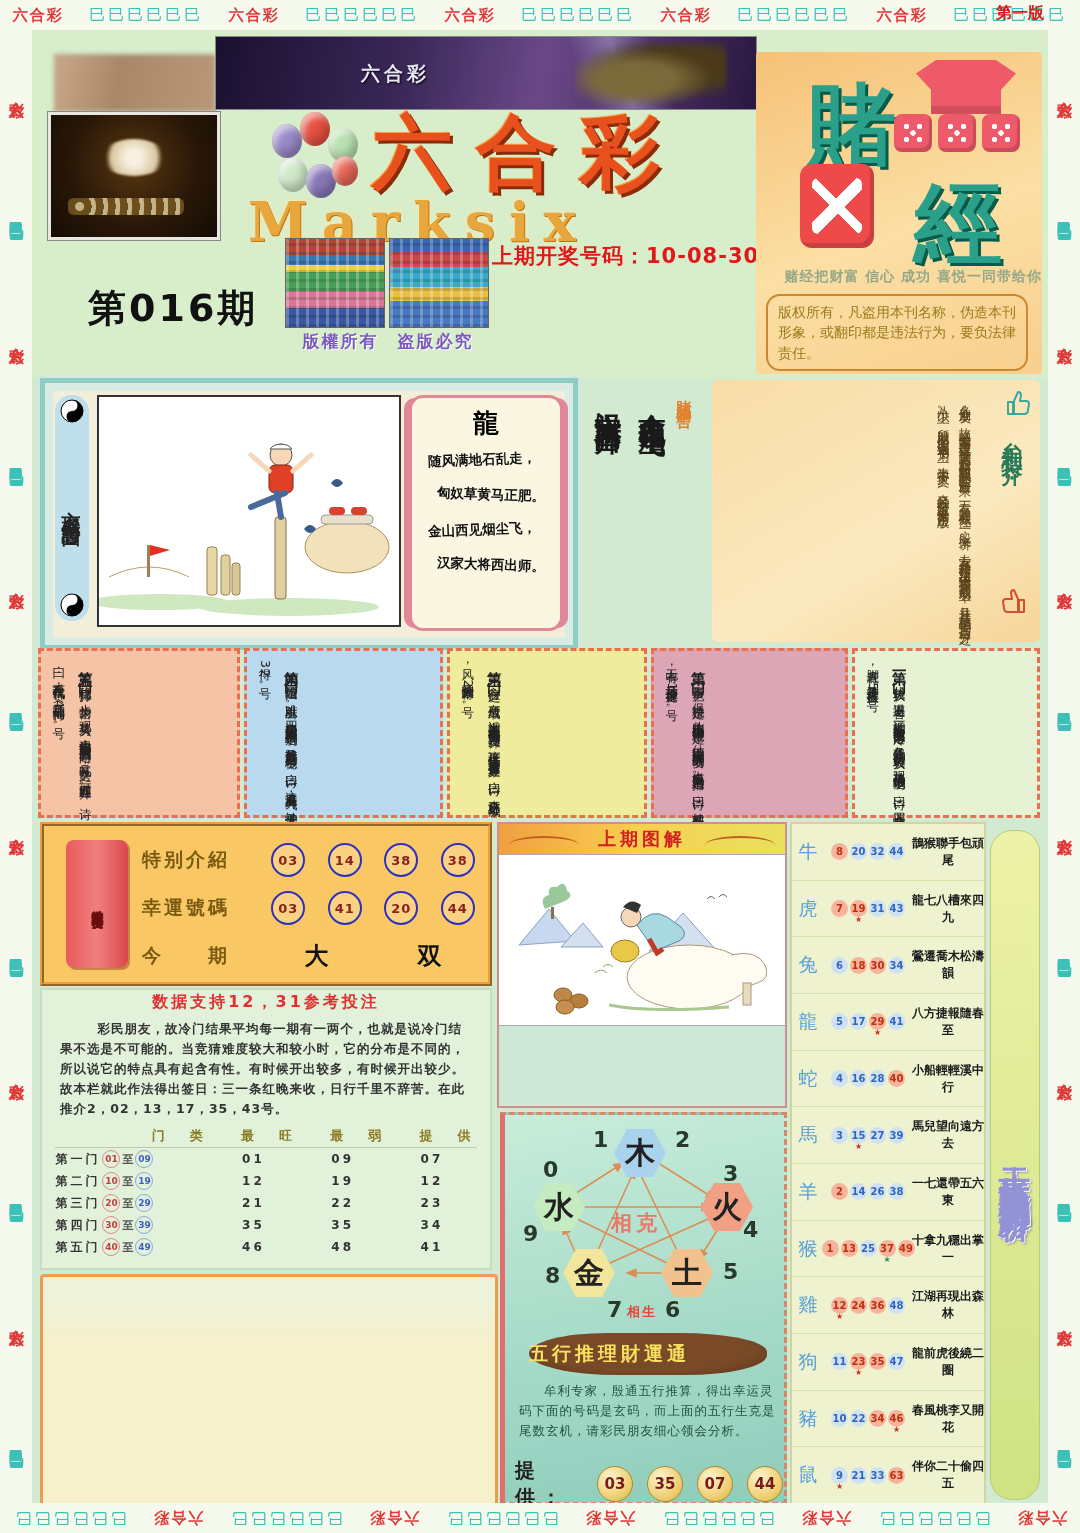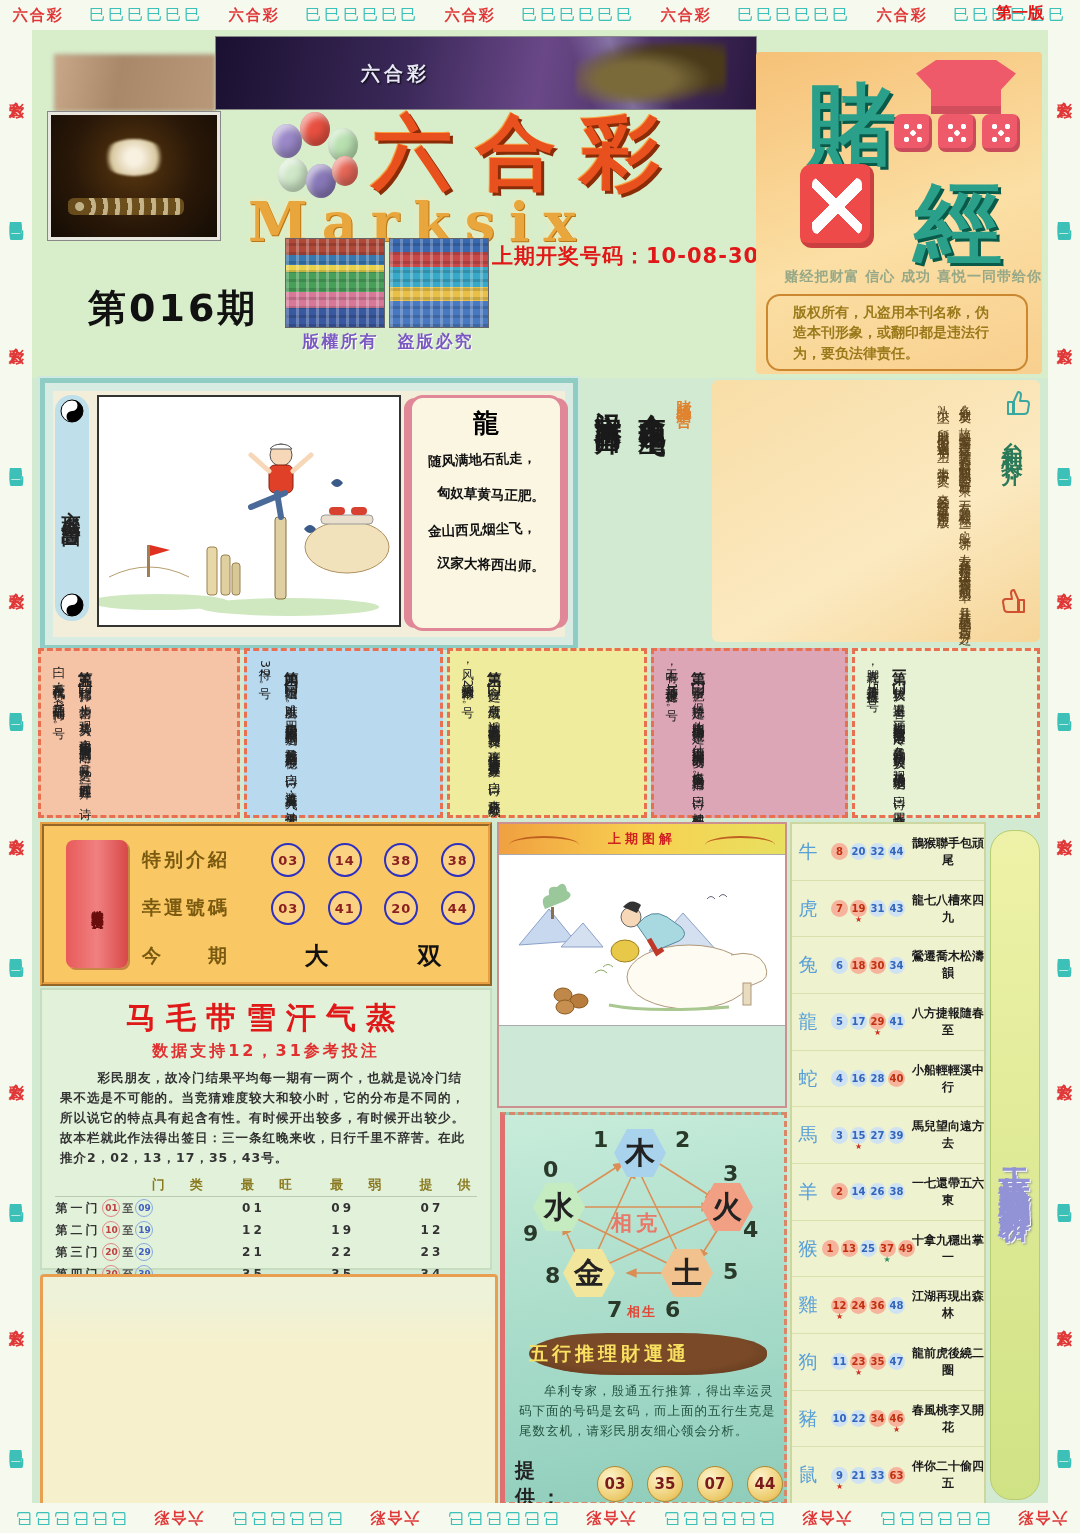--- a/index.html
+++ b/index.html
@@ -53,21 +53,21 @@
   .dj-char{position:absolute;font-size:88px;font-weight:bold;color:#2aa08a;text-shadow:3px 3px 0 #0a5a4a;font-family:"DejaVu Serif",serif;}
   .dj1{left:52px;top:14px;}
   .dj2{left:158px;top:112px;}
   .ingot{position:absolute;left:160px;top:8px;width:100px;height:54px;background:#ee5a6a;clip-path:polygon(15% 55%,0 25%,20% 0,80% 0,100% 25%,85% 55%,85% 100%,15% 100%);box-shadow:inset 0 -8px 0 rgba(0,0,0,.12);}
   .dice-row{position:absolute;left:138px;top:62px;display:flex;gap:6px;}
   .die{width:38px;height:38px;background:#ee5a6a;border-radius:8px;position:relative;box-shadow:inset -3px -4px 0 rgba(0,0,0,.15);}
   .die:before{content:"";position:absolute;inset:6px;background:radial-gradient(circle at 25% 25%,#fff 2.5px,transparent 3px),radial-gradient(circle at 75% 25%,#fff 2.5px,transparent 3px),radial-gradient(circle at 25% 75%,#fff 2.5px,transparent 3px),radial-gradient(circle at 75% 75%,#fff 2.5px,transparent 3px),radial-gradient(circle at 50% 50%,#fff 2.5px,transparent 3px);}
   .stamp{position:absolute;left:44px;top:112px;width:74px;height:84px;background:#ee4a4a;border-radius:12px;box-shadow:inset -4px -5px 0 rgba(0,0,0,.15);}
   .stamp:before{content:"";position:absolute;left:12px;top:14px;width:50px;height:56px;background:linear-gradient(135deg,transparent 42%,#fff 42% 58%,transparent 58%),linear-gradient(45deg,transparent 44%,#fff 44% 56%,transparent 56%);border-radius:6px;}
   .dj-slogan{position:absolute;left:0;top:216px;width:100%;text-align:right;color:#96a888;font-size:14px;font-weight:bold;letter-spacing:1px;}
-  .dj-legal{position:absolute;left:10px;top:242px;width:262px;border:2px solid #cc8830;border-radius:14px;padding:6px 25px;color:#9a7a1a;font-weight:bold;font-size:14px;line-height:1.45;box-sizing:border-box;}
+  .dj-legal{position:absolute;left:10px;top:242px;width:262px;border:2px solid #cc8830;border-radius:14px;padding:6px 10px;color:#9a7a1a;font-weight:normal;font-size:14px;line-height:1.45;box-sizing:border-box;}
 
   
   .poem-box{left:40px;top:378px;width:528px;height:262px;background:#f3eeda;border:5px solid #8fccc4;outline:2px solid #cfe8e0;box-shadow:0 0 0 8px #d8ece4 inset;}
   .side-strip{position:absolute;left:10px;top:12px;width:34px;height:226px;background:#bfe0ea;border-radius:16px;display:flex;flex-direction:column;align-items:center;justify-content:space-between;padding:4px 0;box-sizing:border-box;}
   .side-label{writing-mode:vertical-rl;text-orientation:upright;font-size:19px;font-weight:bold;color:#222;letter-spacing:6px;font-family:"DejaVu Serif",serif;}
   .yinyang{width:24px;height:24px;}
   .cartoon{position:absolute;left:52px;top:12px;width:300px;height:228px;background:#fff;border:2px solid #333;}
   .scroll{position:absolute;left:364px;top:12px;width:148px;height:230px;background:#fbf6e2;border:3px solid #e08898;border-radius:14px;box-shadow:-8px 0 0 -3px #e08898,8px 0 0 -3px #e08898;}
   .scroll-zodiac{position:absolute;left:0;top:8px;width:100%;text-align:center;font-size:26px;font-weight:bold;color:#000;font-family:"DejaVu Serif",serif;}
   .scroll-lines{position:absolute;left:4px;top:44px;width:140px;text-align:center;font-size:13.5px;font-weight:bold;color:#111;line-height:2.6;}
@@ -115,21 +115,21 @@
   .mini{width:16px;height:16px;border-radius:50%;display:inline-flex;align-items:center;justify-content:center;font-size:9px;letter-spacing:0;}
   .mini.pink{border:1.5px solid #e08888;color:#c04040;}
   .mini.blue{border:1.5px solid #88a8e0;color:#4060c0;}
   .zhi{font-size:11px;color:#555;letter-spacing:0;}
 
   
   .empty-box{left:40px;top:1274px;width:452px;height:228px;background:linear-gradient(#eef2d8 0 10%,#f6f0cc 30% 100%);border:3px solid #e8a050;border-radius:4px;}
 
   
   .last-issue{left:497px;top:822px;width:290px;height:286px;background:#cde8d6;border:2px solid #cc9090;box-sizing:border-box;}
-  .li-header{height:30px;background:linear-gradient(90deg,#f0a040,#f8d050 50%,#e8e060);display:flex;align-items:center;justify-content:center;color:#d02020;font-weight:bold;font-size:13px;letter-spacing:4px;position:relative;overflow:hidden;}
+  .li-header{height:30px;background:linear-gradient(90deg,#f0a040,#f8d050 50%,#e8e060);display:flex;align-items:center;justify-content:center;color:#d02020;font-weight:bold;font-size:18px;letter-spacing:4px;position:relative;overflow:hidden;}
   .li-swoosh{position:absolute;top:12px;width:70px;height:16px;border-top:2px solid #c06020;border-radius:50%;}
   .li-image{height:170px;background:#fff;border-top:1px solid #aaa;border-bottom:1px solid #aaa;overflow:hidden;}
 
   
   .wuxing{left:500px;top:1112px;width:287px;height:393px;background:linear-gradient(170deg,#c8ecda,#9ed6c4 70%,#8fccba);border:3px dashed #d88868;border-left:5px solid #e07070;box-sizing:border-box;}
   .wx-diagram{position:absolute;left:10px;top:6px;width:260px;height:208px;}
   .wx-node{position:absolute;width:52px;height:48px;display:flex;align-items:center;justify-content:center;font-size:30px;font-weight:bold;color:#222;clip-path:polygon(25% 0,75% 0,100% 50%,75% 100%,25% 100%,0 50%);font-family:"DejaVu Serif",serif;}
   .el-wood{left:99px;top:8px;background:#a9d2ec;}
   .el-fire{left:186px;top:62px;background:#f2a084;}
   .el-earth{left:146px;top:128px;background:#f2c28e;}
@@ -407,21 +407,20 @@
         <span class="sp-nums">
 
         <span class="sp-big">大</span>
             <span class="sp-big">双</span>
           </span>
       </div>
     </div>
   </div>
 
   <div class="abs analysis">
-    <div class="an-title">马毛带雪汗气蒸</div>
     <div class="an-sub">数据支持12，31参考投注</div>
     <div class="an-body">彩民朋友，故冷门结果平均每一期有一两个，也就是说冷门结果不选是不可能的。当竞猜难度较大和较小时，它的分布是不同的，所以说它的特点具有起含有性。有时候开出较多，有时候开出较少。故本栏就此作法得出签日：三一条红晚来收，日行千里不辞苦。在此推介2，02，13，17，35，43号。</div>
     <table class="an-table">
       <thead>
         <tr>
           <th>门　类</th>
           <th>最　旺</th>
           <th>最　弱</th>
           <th>提　供</th>
         </tr>

